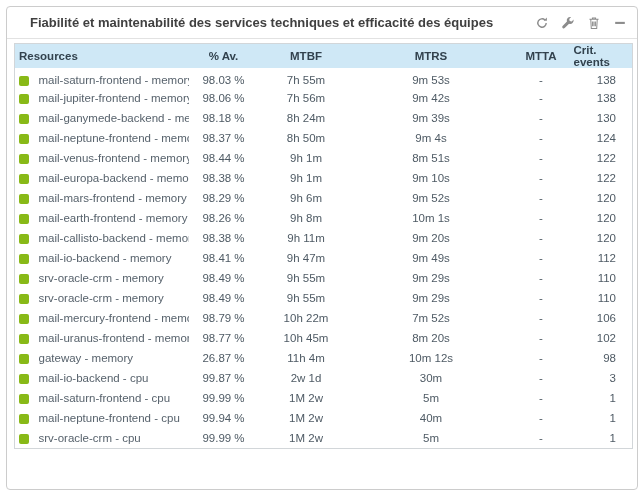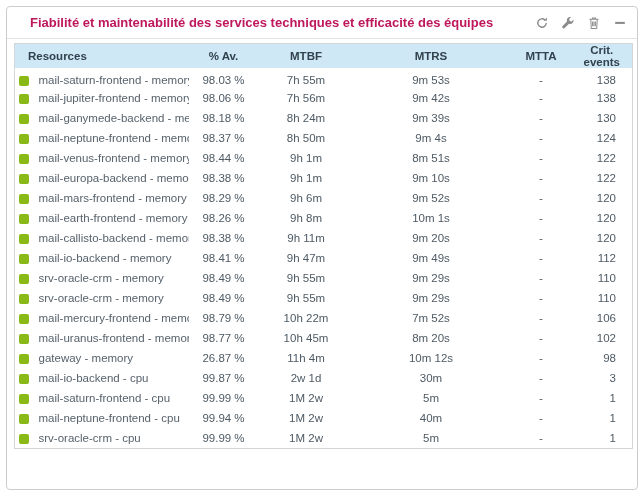--- a/index.html
+++ b/index.html
@@ -8,21 +8,21 @@
   .widget {
     position: absolute; left: 6px; top: 6px; width: 632px; height: 484px;
     background: #ffffff; border: 1px solid #cccccc; border-radius: 4px;
     overflow: hidden;
   }
   .widget-header {
     height: 32px; display: flex; align-items: center;
     padding: 0 10px 0 12px; border-bottom: 1px solid #e2e2e2;
   }
   .widget-title {
-    flex: 1; font-size: 13px; font-weight: bold; color: #be185d;
+    flex: 1; font-size: 13px; font-weight: bold; color: #404040;
     white-space: nowrap; overflow: hidden; padding-left: 11px;
   }
   .widget-toolbar { display: flex; align-items: center; gap: 11px; color: #8c8c8c; }
   .tool-btn { width: 15px; height: 15px; cursor: pointer; background: none;
     border: none; color: #8c8c8c; padding: 0; display: flex; align-items: center;
     justify-content: center; }
   .tool-btn svg { width: 14px; height: 14px; display: block; }
   .table-wrap { padding: 4px 7px 0 7px; }
   table {
     width: 618px; border-collapse: collapse; table-layout: fixed;
@@ -32,22 +32,22 @@
   col.c-res    { width: 150px; }
   col.c-av     { width: 70px; }
   col.c-mtbf   { width: 95px; }
   col.c-mtrs   { width: 155px; }
   col.c-mtta   { width: 65px; }
   col.c-crit   { width: 59px; }
   thead th {
     background: #cfe8f6; color: #32424e; font-weight: bold;
     height: 24px; text-align: center; padding: 0; font-size: 11.5px;
   }
-  thead th.h-res { text-align: left; padding-left: 13px; }
-  thead th.h-crit { text-align: center; padding-right: 2px; }
+  thead th.h-res { text-align: left; padding-left: 4px; }
+  thead th.h-crit { text-align: left; padding-right: 2px; }
   tbody td { height: 20px; padding: 0; color: #4e5a64; text-align: center;
     white-space: nowrap; overflow: hidden; }
   tbody tr:first-child td { padding-top: 4px; }
   td.c-name { text-align: left; color: #57626c; }
   td.c-crit { text-align: right; padding-right: 16px; }
   td.c-statuscell { text-align: left; padding-left: 4px; }
   .status-square {
     display: inline-block; width: 10px; height: 10px; border-radius: 2px;
     background: #88b917; vertical-align: middle;
   }

